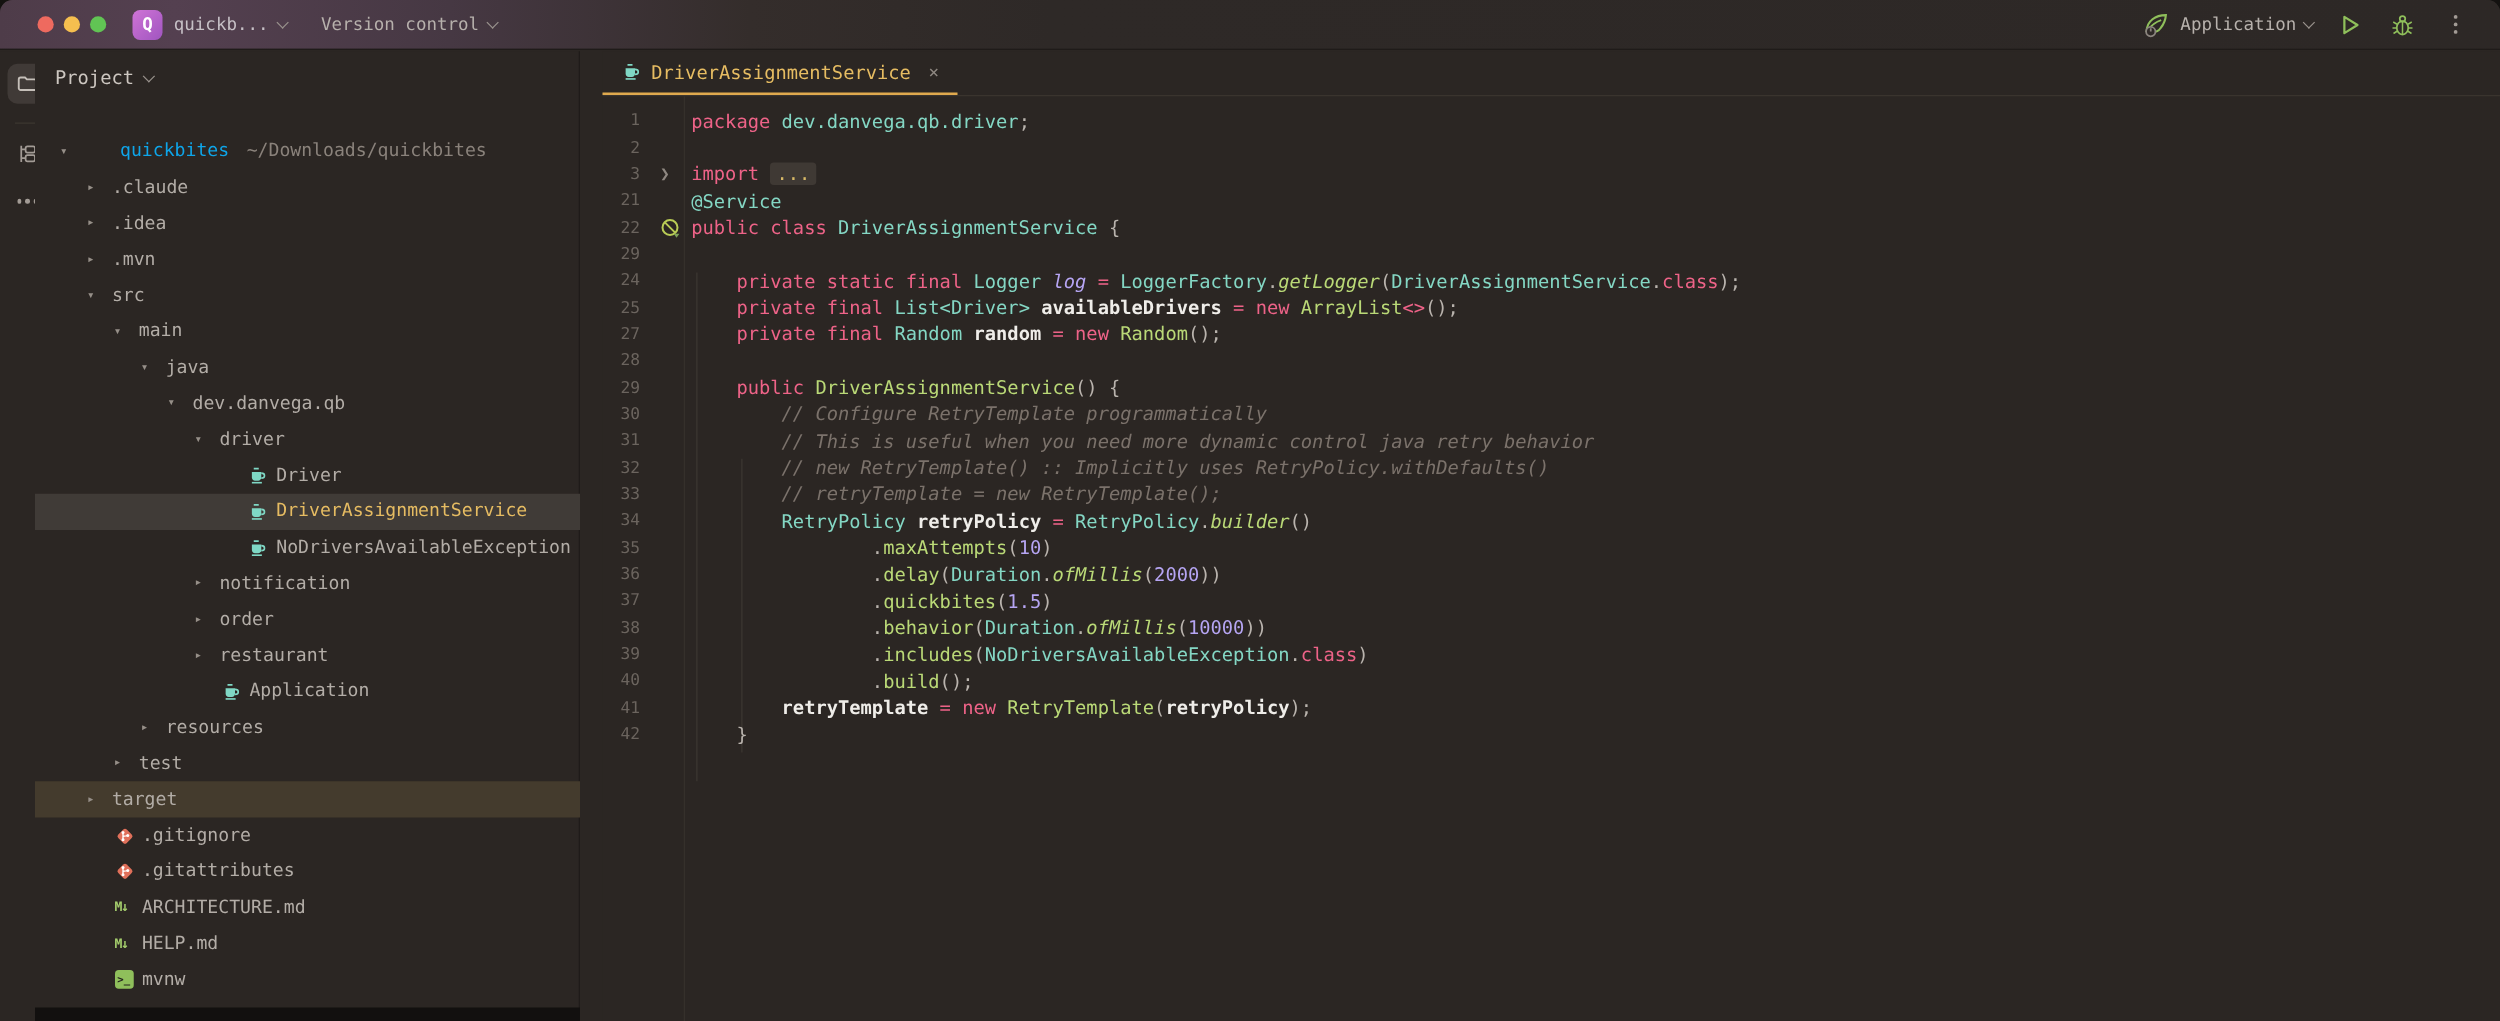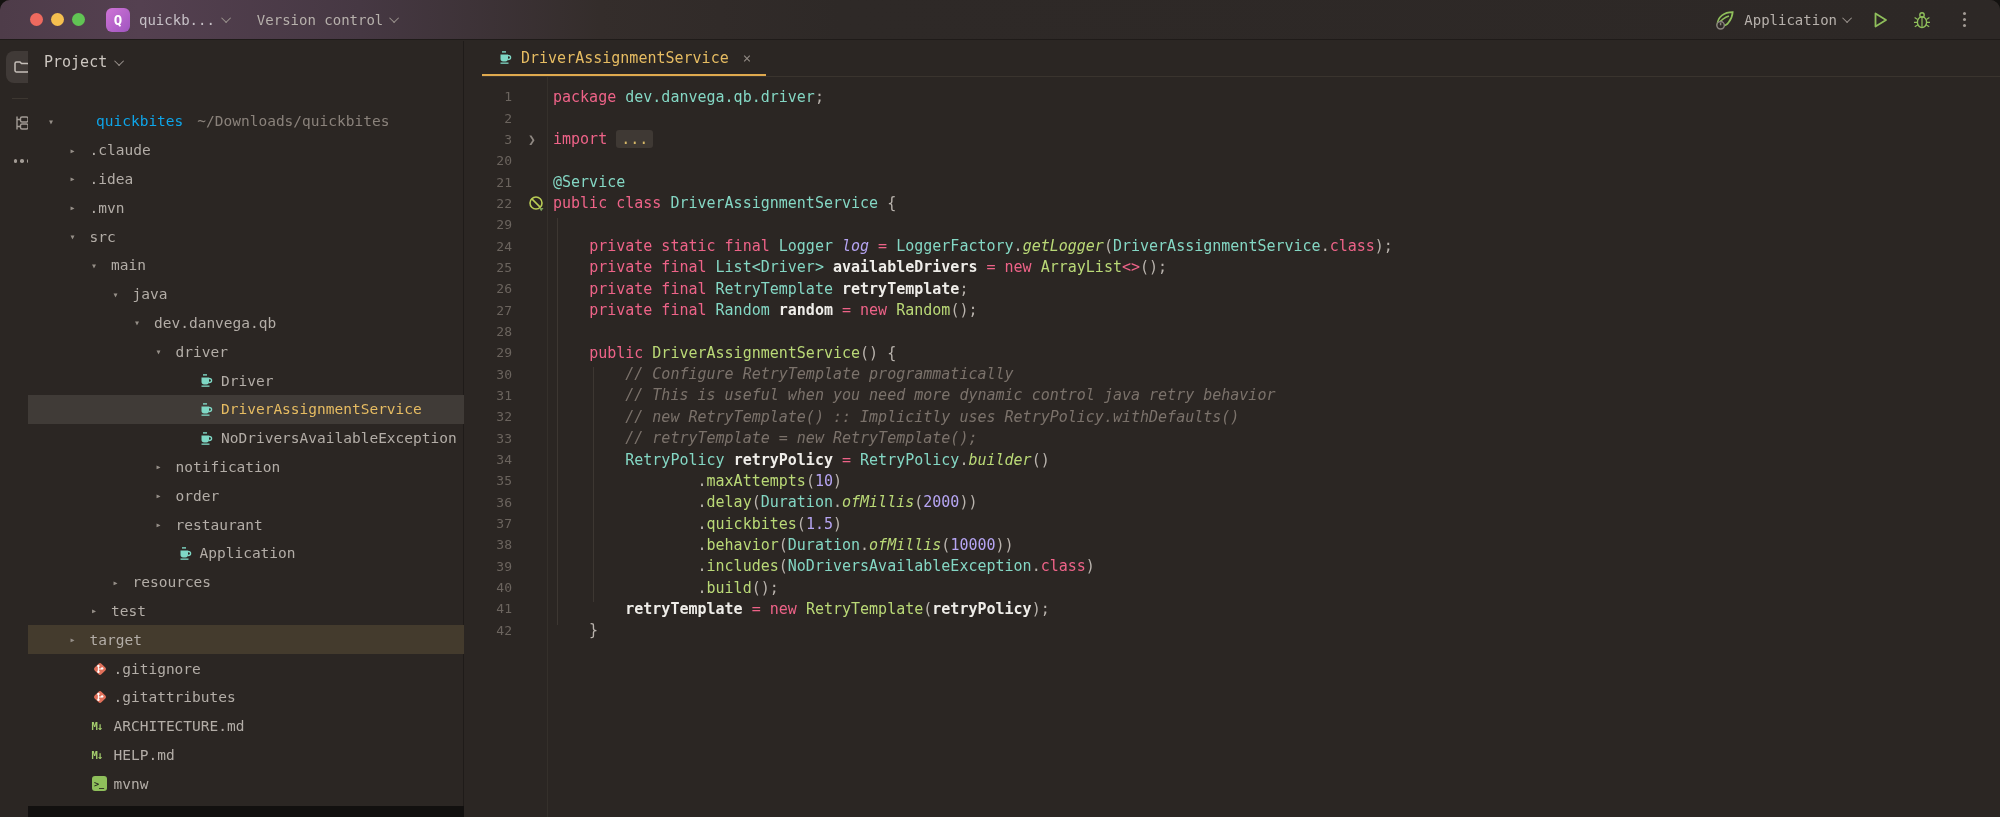--- a/index.html
+++ b/index.html
@@ -342,31 +342,29 @@
         <span class="tab-close">×</span>
       </div>
     </div>
     <div id="gutter-sep"></div>
     <div class="iguide" style="left:75px; top:177px; height:407px;"></div>
     <div class="iguide" style="left:111px; top:326px; height:235px;"></div>
     <div id="code">
         <div class="cl"><span class="ln">1</span><span class="gut"></span><span class="src"><span class="kw">package</span><span class="pl"> </span><span class="ty">dev.danvega.qb.driver</span><span class="pl">;</span></span></div>
         <div class="cl"><span class="ln">2</span><span class="gut"></span><span class="src"></span></div>
         <div class="cl"><span class="ln">3</span><span class="gut"><span class="gfold">❯</span></span><span class="src"><span class="kw">import</span><span class="pl"> </span><span class="fold">...</span></span></div>
-        <div class="cl"><span class="ln">20</span><span class="gut"></span><span class="src"></span></div>
         <div class="cl"><span class="ln">21</span><span class="gut"></span><span class="src"><span class="an">@Service</span></span></div>
         <div class="cl"><span class="ln">22</span><span class="gut"><svg width="17" height="17" viewBox="0 0 17 17">
               <circle cx="8" cy="8" r="6" fill="none" stroke="#b9cc55" stroke-width="1.6"></circle>
               <line x1="3.9" y1="3.9" x2="12.1" y2="12.1" stroke="#b9cc55" stroke-width="1.6"></line>
               <path d="M11 13 L15.5 13 L13.2 16.2 Z" fill="#7fa15a"></path>
             </svg></span><span class="src"><span class="kw">public class</span><span class="pl"> </span><span class="ty">DriverAssignmentService</span><span class="pl"> {</span></span></div>
         <div class="cl"><span class="ln">29</span><span class="gut"></span><span class="src"></span></div>
         <div class="cl"><span class="ln">24</span><span class="gut"></span><span class="src"><span class="pl">    </span><span class="kw">private static final</span><span class="pl"> </span><span class="ty">Logger</span><span class="pl"> </span><span class="sfl">log</span><span class="op"> = </span><span class="ty">LoggerFactory</span><span class="pl">.</span><span class="mts">getLogger</span><span class="pl">(</span><span class="ty">DriverAssignmentService</span><span class="pl">.</span><span class="kw">class</span><span class="pl">);</span></span></div>
         <div class="cl"><span class="ln">25</span><span class="gut"></span><span class="src"><span class="pl">    </span><span class="kw">private final</span><span class="pl"> </span><span class="ty">List&lt;Driver&gt;</span><span class="pl"> </span><span class="fld">availableDrivers</span><span class="op"> = </span><span class="kw">new</span><span class="pl"> </span><span class="mt">ArrayList</span><span class="op">&lt;&gt;</span><span class="pl">();</span></span></div>
-        <div class="cl"><span class="ln">26</span><span class="gut"></span><span class="src"><span class="pl">    </span><span class="kw">private final</span><span class="pl"> </span><span class="ty">RetryTemplate</span><span class="pl"> </span><span class="fld">retryTemplate</span><span class="pl">;</span></span></div>
         <div class="cl"><span class="ln">27</span><span class="gut"></span><span class="src"><span class="pl">    </span><span class="kw">private final</span><span class="pl"> </span><span class="ty">Random</span><span class="pl"> </span><span class="fld">random</span><span class="op"> = </span><span class="kw">new</span><span class="pl"> </span><span class="mt">Random</span><span class="pl">();</span></span></div>
         <div class="cl"><span class="ln">28</span><span class="gut"></span><span class="src"></span></div>
         <div class="cl"><span class="ln">29</span><span class="gut"></span><span class="src"><span class="pl">    </span><span class="kw">public</span><span class="pl"> </span><span class="mt">DriverAssignmentService</span><span class="pl">() {</span></span></div>
         <div class="cl"><span class="ln">30</span><span class="gut"></span><span class="src"><span class="pl">        </span><span class="cm">// Configure RetryTemplate programmatically</span></span></div>
         <div class="cl"><span class="ln">31</span><span class="gut"></span><span class="src"><span class="pl">        </span><span class="cm">// This is useful when you need more dynamic control java retry behavior</span></span></div>
         <div class="cl"><span class="ln">32</span><span class="gut"></span><span class="src"><span class="pl">        </span><span class="cm">// new RetryTemplate() :: Implicitly uses RetryPolicy.withDefaults()</span></span></div>
         <div class="cl"><span class="ln">33</span><span class="gut"></span><span class="src"><span class="pl">        </span><span class="cm">// retryTemplate = new RetryTemplate();</span></span></div>
         <div class="cl"><span class="ln">34</span><span class="gut"></span><span class="src"><span class="pl">        </span><span class="ty">RetryPolicy</span><span class="pl"> </span><span class="fld">retryPolicy</span><span class="op"> = </span><span class="ty">RetryPolicy</span><span class="pl">.</span><span class="mts">builder</span><span class="pl">()</span></span></div>
         <div class="cl"><span class="ln">35</span><span class="gut"></span><span class="src"><span class="pl">                .</span><span class="mt">maxAttempts</span><span class="pl">(</span><span class="num">10</span><span class="pl">)</span></span></div>
         <div class="cl"><span class="ln">36</span><span class="gut"></span><span class="src"><span class="pl">                .</span><span class="mt">delay</span><span class="pl">(</span><span class="ty">Duration</span><span class="pl">.</span><span class="mts">ofMillis</span><span class="pl">(</span><span class="num">2000</span><span class="pl">))</span></span></div>

